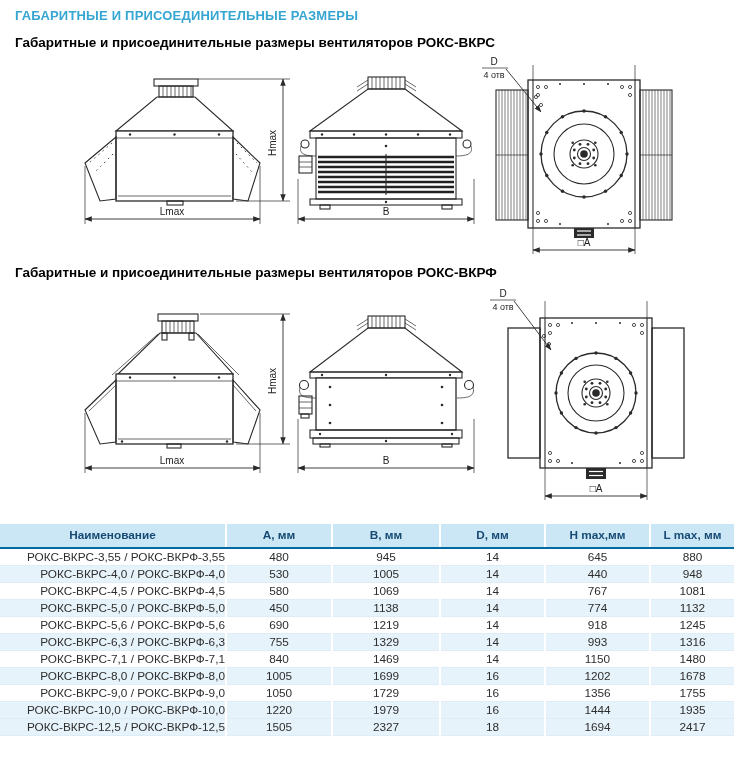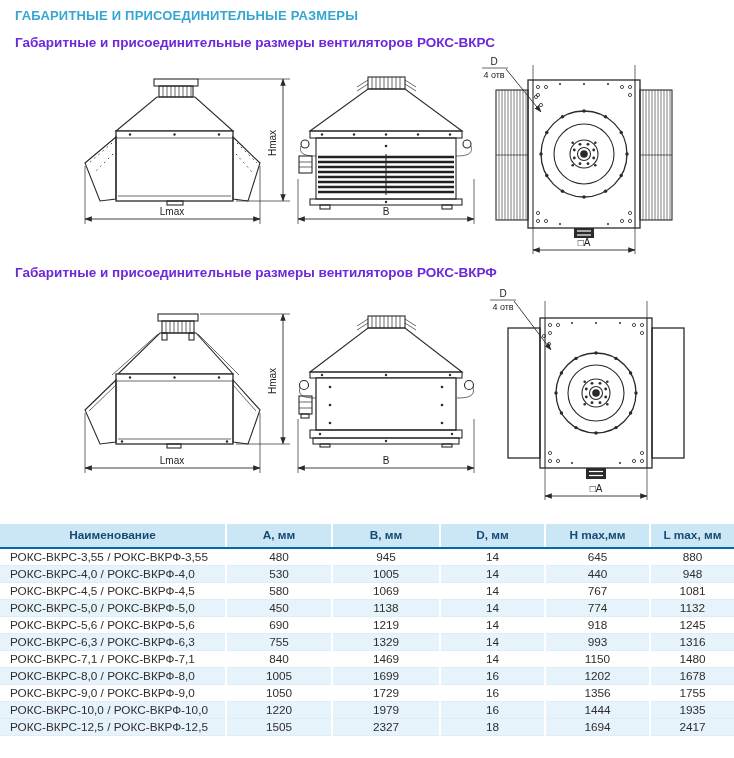--- a/index.html
+++ b/index.html
@@ -6,21 +6,21 @@
     --accent:#35a6d1;
     --table-header-bg:#cbe7f6;
     --table-header-text:#164a73;
     --row-alt-bg:#e7f3fb;
     --line:#2a2a2a;
   }
   *{box-sizing:border-box;}
   body{margin:0;background:#fff;font-family:"Liberation Sans",sans-serif;}
   .page{width:734px;height:758px;background:#fff;overflow:hidden;}
   h1.title{margin:0;padding:8px 0 0 15px;font-size:13px;font-weight:700;letter-spacing:.2px;color:var(--accent);line-height:1.2;}
-  h2.subtitle{margin:0;padding:0 0 0 15px;font-size:13.5px;font-weight:700;color:#6d28d9;line-height:16px;}
+  h2.subtitle{margin:0;padding:0 0 0 15px;font-size:13.5px;font-weight:700;color:#000000;line-height:16px;}
   h2.s1{margin-top:11px;}
   h2.s2{margin-top:7px;}
   svg.drawing{display:block;}
   svg.drawing.r1{margin-top:2px;}
   svg.drawing.r2{margin-top:5px;}
   .ln{stroke:var(--line);stroke-width:1.1;fill:none;}
   .ln13{stroke:var(--line);stroke-width:1.3;fill:none;}
   .lnw{stroke:var(--line);stroke-width:1.3;fill:#fff;}
   .thin{stroke:var(--line);stroke-width:0.7;fill:none;}
   .hatch{stroke:var(--line);stroke-width:0.6;fill:none;}
@@ -30,21 +30,21 @@
   .fil{fill:var(--line);stroke:none;}
   .hole{stroke:var(--line);stroke-width:0.8;fill:none;}
   text.dlabel{font-family:"Liberation Sans",sans-serif;font-size:10px;fill:#222;}
   text.dlabel9{font-family:"Liberation Sans",sans-serif;font-size:9px;fill:#222;}
   table.dims{width:734px;border-collapse:collapse;table-layout:fixed;margin-top:8px;}
   table.dims th{background:var(--table-header-bg);color:var(--table-header-text);font-size:11.8px;font-weight:700;height:24px;text-align:center;padding:0;border-bottom:2px solid #0369a1;}
   table.dims th + th, table.dims td + td{border-left:2px solid #fff;}
   table.dims td{height:16px;font-size:11.8px;color:#2e2e2e;text-align:center;padding:0;line-height:16px;}
   table.dims tbody tr{border-bottom:1px solid #ddecf6;}
   table.dims tr.alt td{background:var(--row-alt-bg);}
-  table.dims td.name{text-align:left;padding-left:10px;}
+  table.dims td.name{text-align:right;padding-left:10px;}
 </style>
 </head>
 <body>
 
 <div class="page">
 
   <h1 class="title">ГАБАРИТНЫЕ И ПРИСОЕДИНИТЕЛЬНЫЕ РАЗМЕРЫ</h1>
   <h2 class="subtitle s1">Габаритные и присоединительные размеры вентиляторов РОКС-ВКРС</h2>
 
   <svg class="drawing r1" width="734" height="205" viewBox="0 0 734 205">

